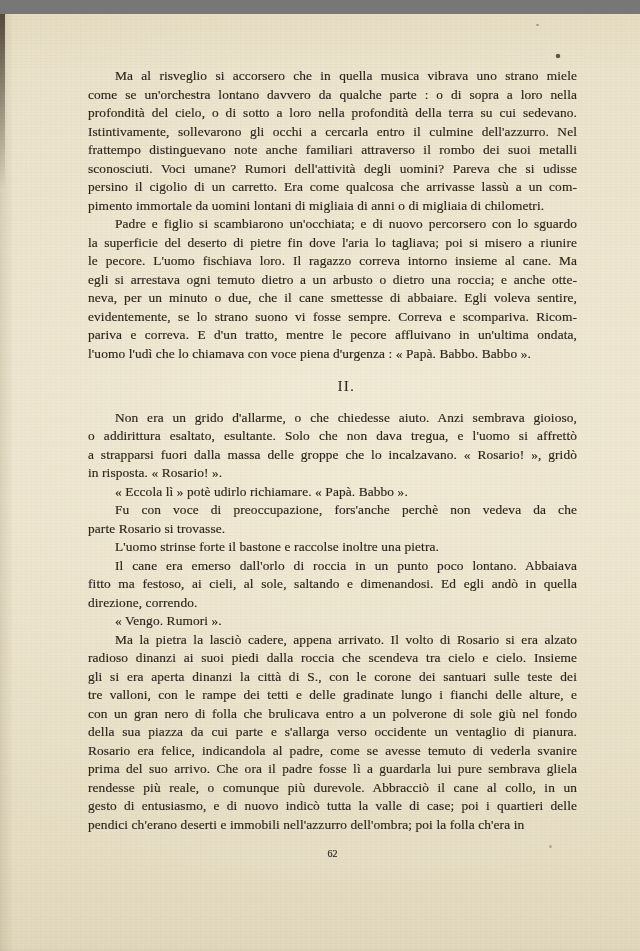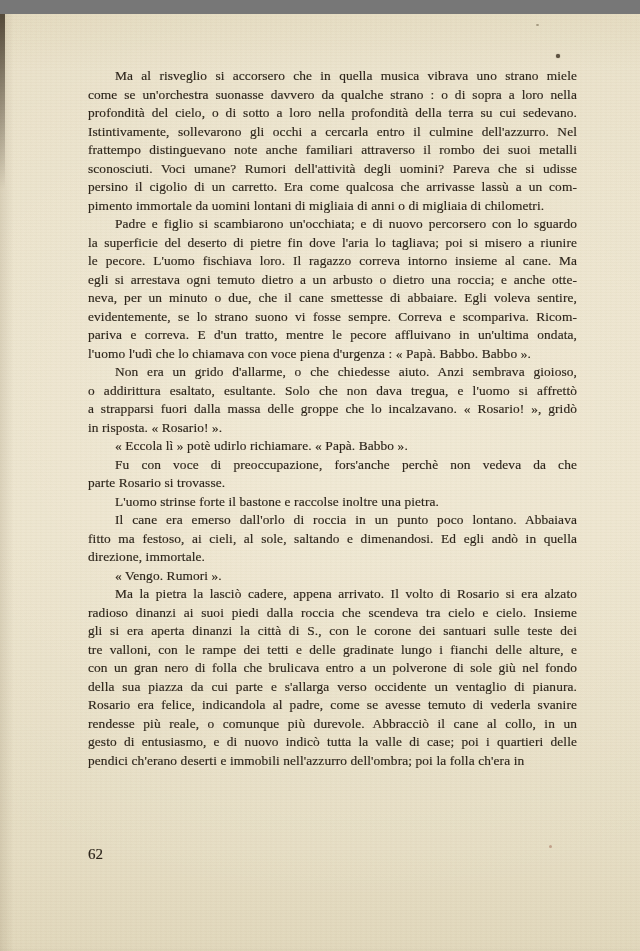--- a/index.html
+++ b/index.html
@@ -64,93 +64,95 @@
     position:relative;
     left:14px;
     margin:15px 0 12px 0;
     font-size:14px;
     letter-spacing:1.5px;
     line-height:18.5px;
   }
   .pageno{
     position:absolute;
     left:88px;top:831px;width:489px;
-    text-align:left;
+    text-align:center;
     color:#2d251b;
-    font-size:15px;
+    font-size:10px;
     line-height:18.5px;
     font-family:"Liberation Serif","DejaVu Serif",serif;
     -webkit-text-stroke:0.2px rgba(45,37,27,0.75);
   }
 </style>
 </head>
 <body>
 
 <div class="page">
   <div class="grain"></div>
   <div class="edge-shade-left"></div>
   <div class="edge-shade-bottom"></div>
   <div class="edge-strip"></div>
   <div class="speck speck-a"></div>
   <div class="speck speck-b"></div>
   <div class="speck speck-c"></div>
 
   <div class="textblock" id="textblock">
       <div class="para">
         <div class="line first">Ma al risveglio si accorsero che in quella musica vibrava uno strano miele</div>
-        <div class="line">come se un'orchestra suonasse davvero da qualche strano : o di sopra a loro nella</div>
+        <div class="line">come se un'orchestra lontano davvero da qualche parte : o di sopra a loro nella</div>
         <div class="line">profondità del cielo, o di sotto a loro nella profondità della terra su cui sedevano.</div>
         <div class="line">Istintivamente, sollevarono gli occhi a cercarla entro il culmine dell'azzurro. Nel</div>
         <div class="line">frattempo distinguevano note anche familiari attraverso il rombo dei suoi metalli</div>
         <div class="line">sconosciuti. Voci umane? Rumori dell'attività degli uomini? Pareva che si udisse</div>
         <div class="line">persino il cigolio di un carretto. Era come qualcosa che arrivasse lassù a un com-</div>
         <div class="line last">pimento immortale da uomini lontani di migliaia di anni o di migliaia di chilometri.</div>
       </div>
       <div class="para">
         <div class="line first">Padre e figlio si scambiarono un'occhiata; e di nuovo percorsero con lo sguardo</div>
         <div class="line">la superficie del deserto di pietre fin dove l'aria lo tagliava; poi si misero a riunire</div>
         <div class="line">le pecore. L'uomo fischiava loro. Il ragazzo correva intorno insieme al cane. Ma</div>
         <div class="line">egli si arrestava ogni temuto dietro a un arbusto o dietro una roccia; e anche otte-</div>
         <div class="line">neva, per un minuto o due, che il cane smettesse di abbaiare. Egli voleva sentire,</div>
         <div class="line">evidentemente, se lo strano suono vi fosse sempre. Correva e scompariva. Ricom-</div>
         <div class="line">pariva e correva. E d'un tratto, mentre le pecore affluivano in un'ultima ondata,</div>
         <div class="line last">l'uomo l'udì che lo chiamava con voce piena d'urgenza : « Papà. Babbo. Babbo ».</div>
       </div>
+      <div class="section-heading">II.</div>
       <div class="para">
         <div class="line first">Non era un grido d'allarme, o che chiedesse aiuto. Anzi sembrava gioioso,</div>
         <div class="line">o addirittura esaltato, esultante. Solo che non dava tregua, e l'uomo si affrettò</div>
         <div class="line">a strapparsi fuori dalla massa delle groppe che lo incalzavano. « Rosario! », gridò</div>
         <div class="line last">in risposta. « Rosario! ».</div>
       </div>
       <div class="para">
         <div class="line first last">« Eccola lì » potè udirlo richiamare. « Papà. Babbo ».</div>
       </div>
       <div class="para">
         <div class="line first">Fu con voce di preoccupazione, fors'anche perchè non vedeva da che</div>
         <div class="line last">parte Rosario si trovasse.</div>
       </div>
       <div class="para">
         <div class="line first last">L'uomo strinse forte il bastone e raccolse inoltre una pietra.</div>
       </div>
       <div class="para">
         <div class="line first">Il cane era emerso dall'orlo di roccia in un punto poco lontano. Abbaiava</div>
         <div class="line">fitto ma festoso, ai cieli, al sole, saltando e dimenandosi. Ed egli andò in quella</div>
-        <div class="line last">direzione, immortale.</div>
+        <div class="line last">direzione, correndo.</div>
       </div>
       <div class="para">
         <div class="line first last">« Vengo. Rumori ».</div>
       </div>
       <div class="para">
         <div class="line first">Ma la pietra la lasciò cadere, appena arrivato. Il volto di Rosario si era alzato</div>
         <div class="line">radioso dinanzi ai suoi piedi dalla roccia che scendeva tra cielo e cielo. Insieme</div>
         <div class="line">gli si era aperta dinanzi la città di S., con le corone dei santuari sulle teste dei</div>
         <div class="line">tre valloni, con le rampe dei tetti e delle gradinate lungo i fianchi delle alture, e</div>
         <div class="line">con un gran nero di folla che brulicava entro a un polverone di sole giù nel fondo</div>
         <div class="line">della sua piazza da cui parte e s'allarga verso occidente un ventaglio di pianura.</div>
         <div class="line">Rosario era felice, indicandola al padre, come se avesse temuto di vederla svanire</div>
+        <div class="line">prima del suo arrivo. Che ora il padre fosse lì a guardarla lui pure sembrava gliela</div>
         <div class="line">rendesse più reale, o comunque più durevole. Abbracciò il cane al collo, in un</div>
         <div class="line">gesto di entusiasmo, e di nuovo indicò tutta la valle di case; poi i quartieri delle</div>
         <div class="line last">pendici ch'erano deserti e immobili nell'azzurro dell'ombra; poi la folla ch'era in</div>
       </div>
     </div>
 
   <div class="pageno">62</div>
 </div>
 
 </body></html>

